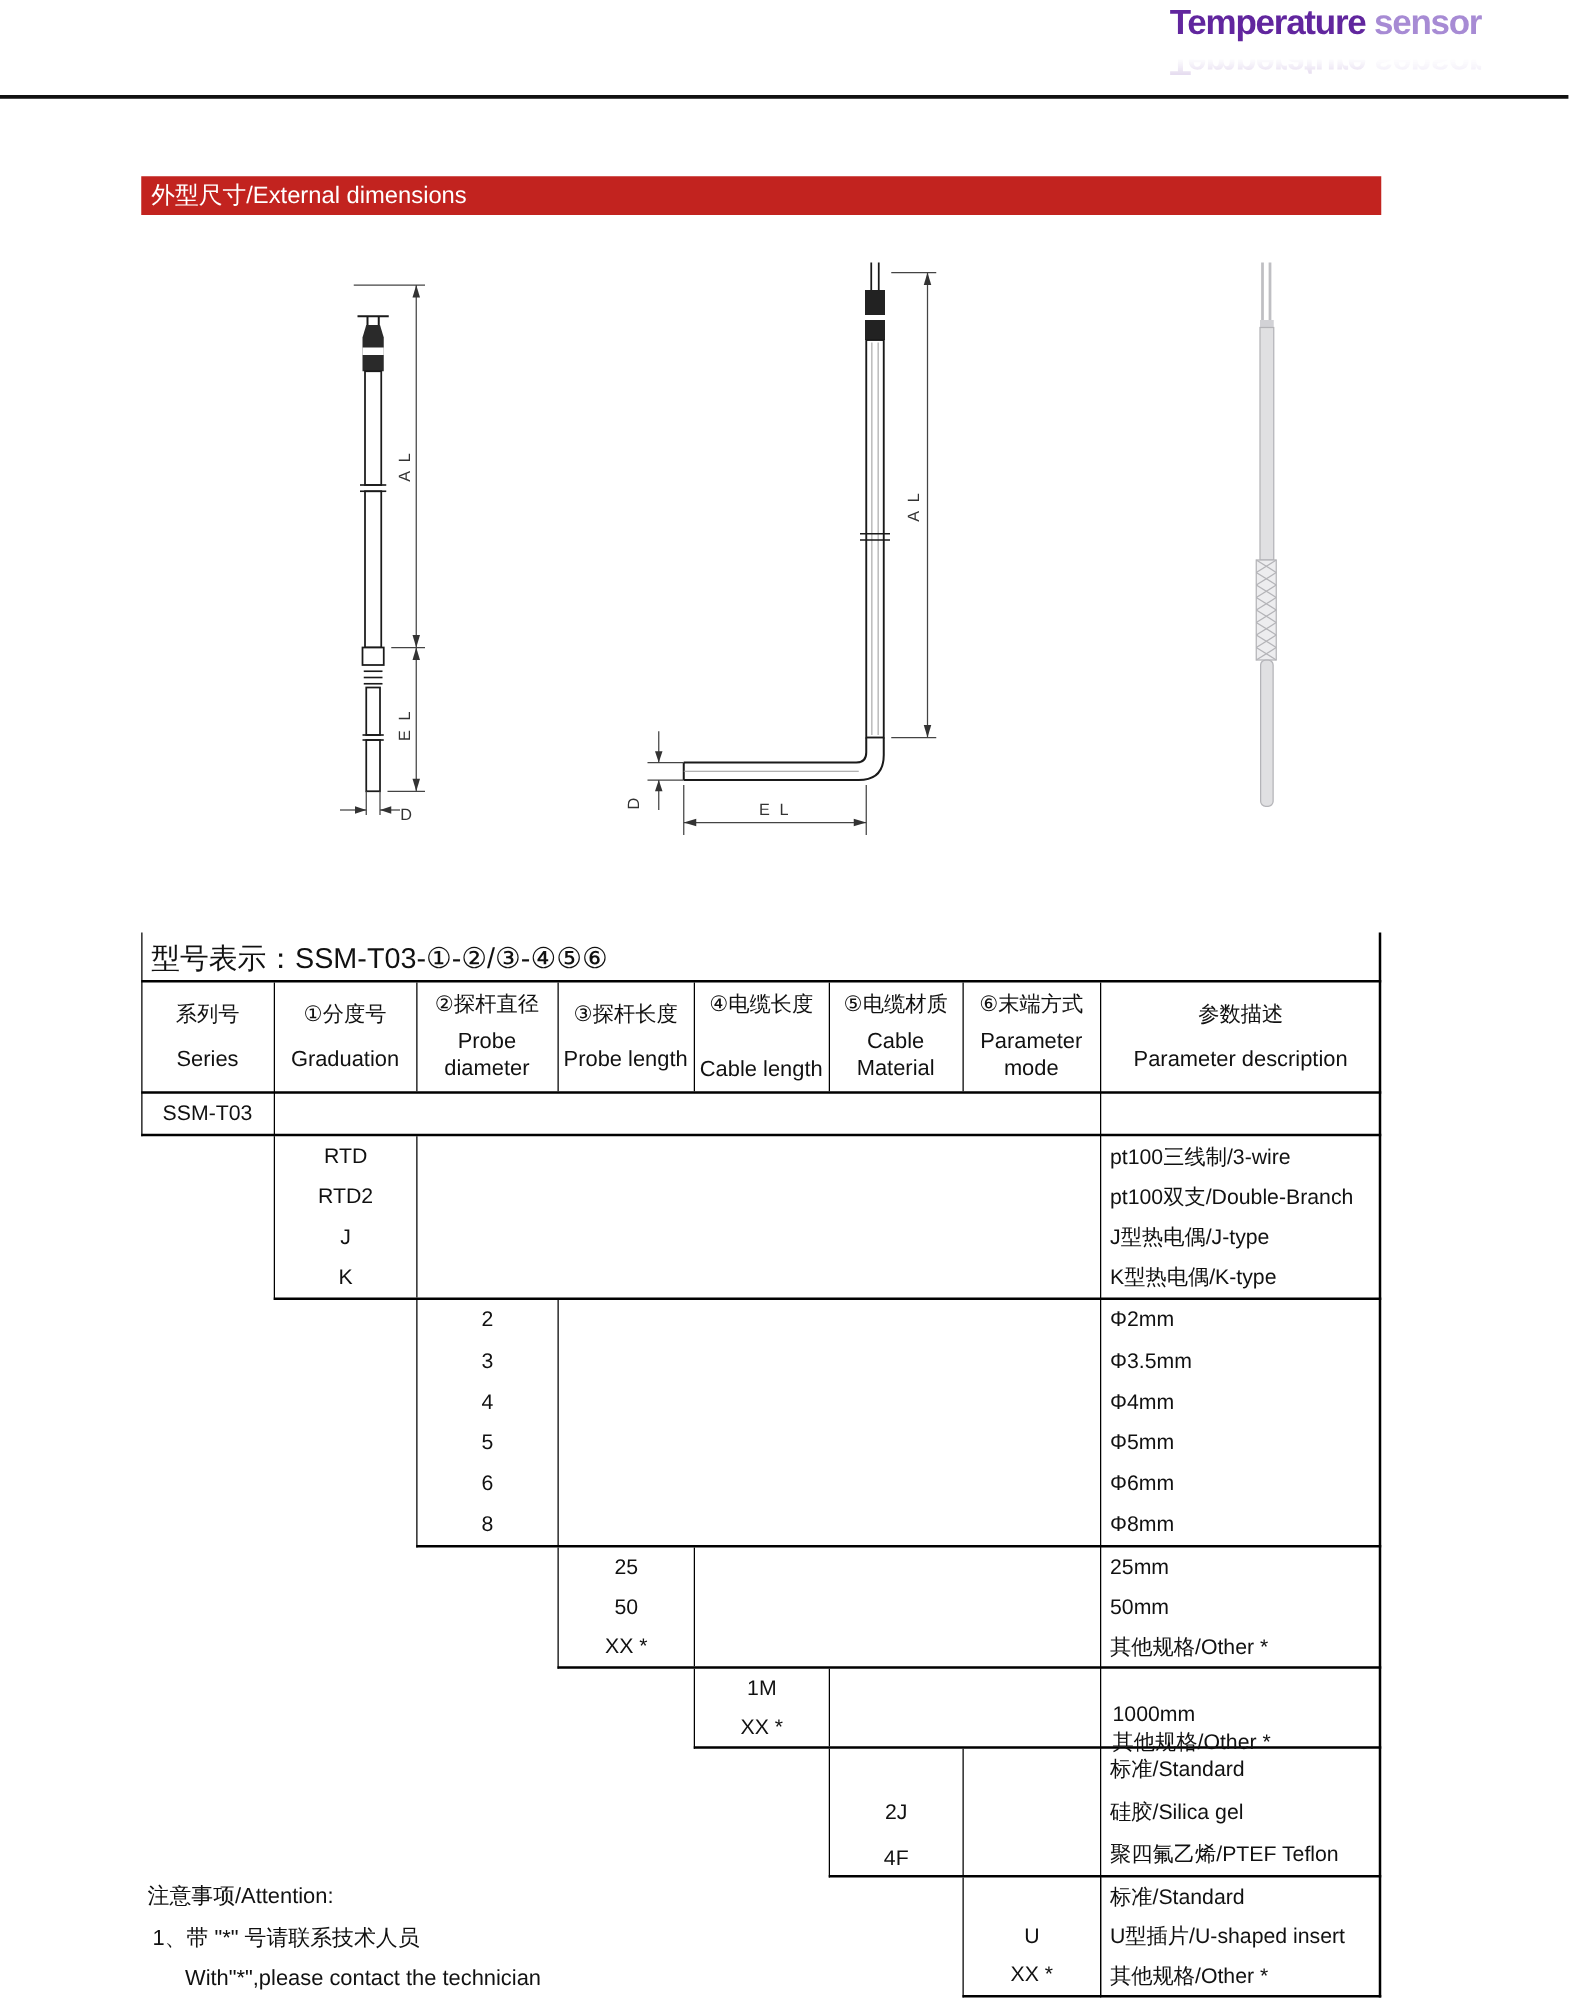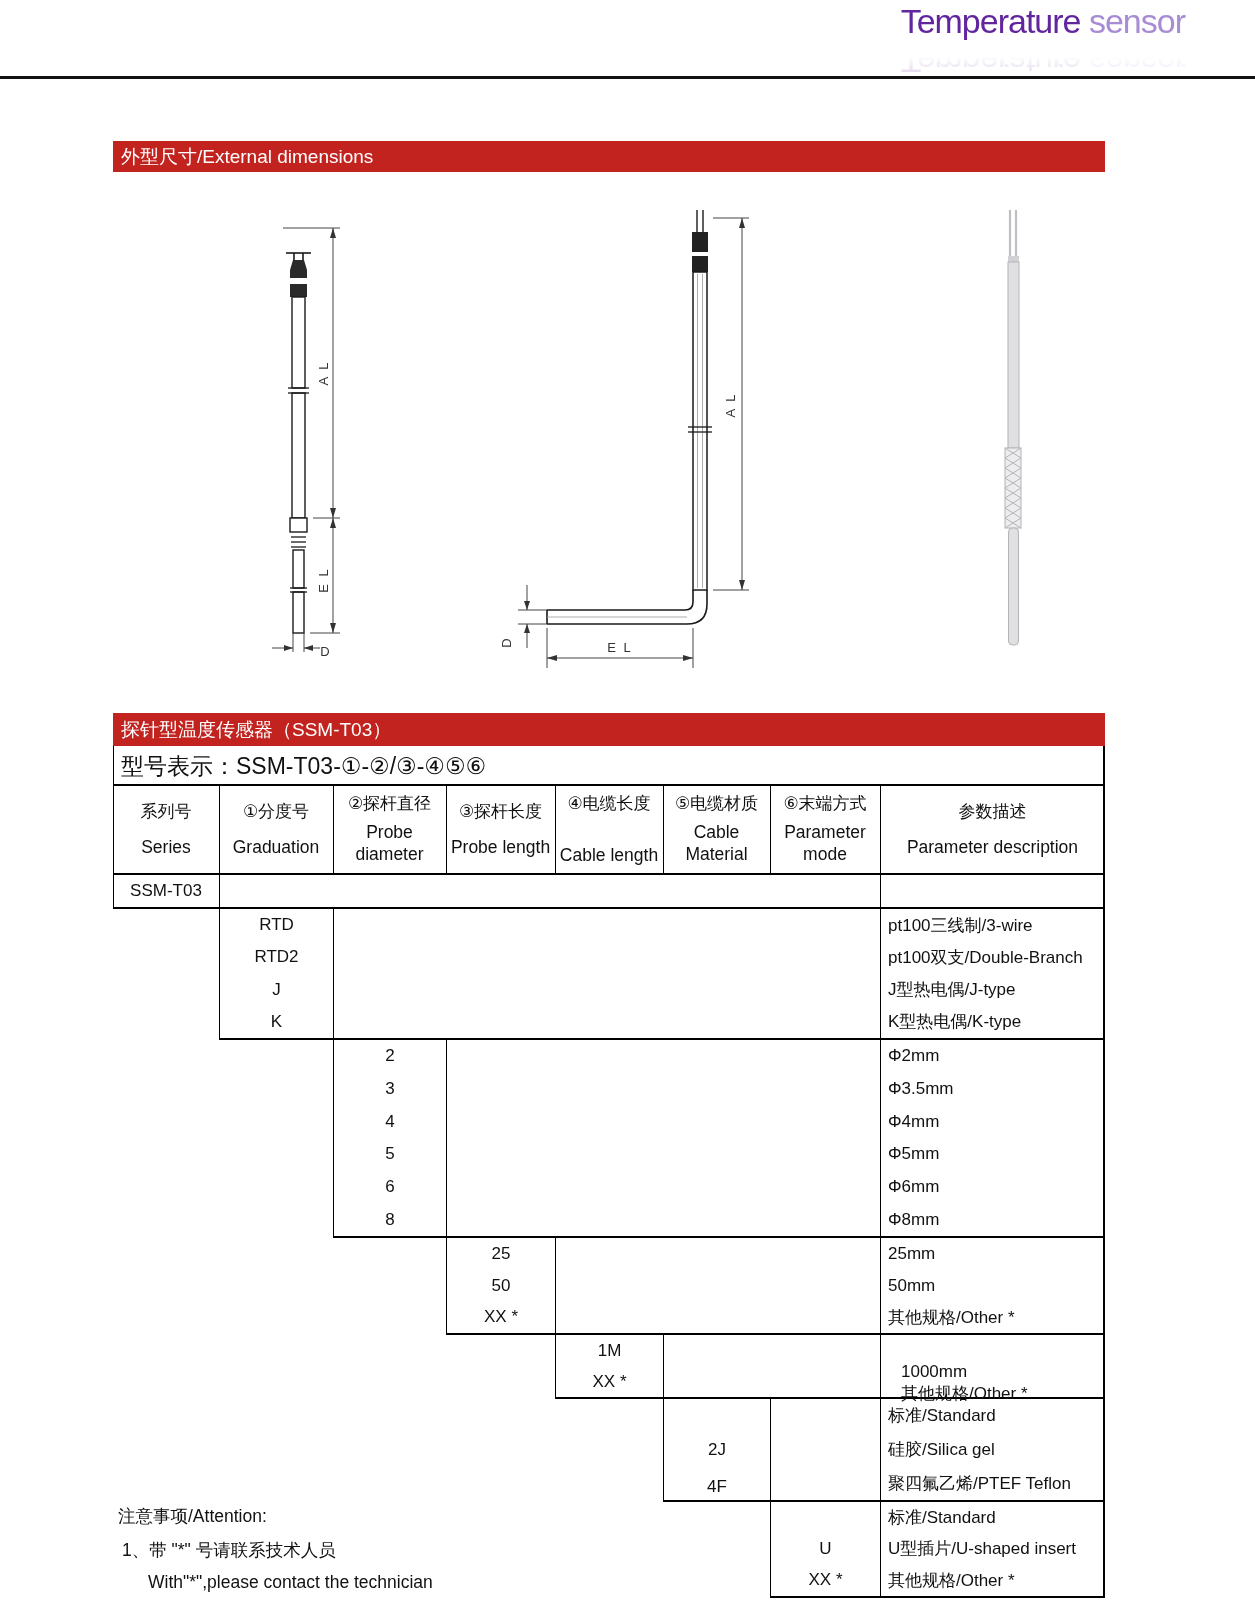--- a/index.html
+++ b/index.html
@@ -1,21 +1,21 @@
 <!DOCTYPE html>
 <html><head>
 <meta charset="utf-8">
 <style>
   * { margin:0; padding:0; box-sizing:border-box; }
   body { background:#fff; font-family:"Liberation Sans","DejaVu Sans",sans-serif; }
   .page { position:relative; width:1255px; height:1600px; background:#fff; overflow:hidden; color:#111; }
 
   
   .logo-wrap { position:absolute; left:840px; top:2px; width:345px; text-align:right; }
-  .logo-text { font-size:34px; font-weight:normal; letter-spacing:-1px; white-space:nowrap; }
+  .logo-text { font-size:28px; font-weight:bold; letter-spacing:-1px; white-space:nowrap; }
   .logo-text .p1 { color:#61269e; }
   .logo-text .p2 { color:#a78bd4; }
   .logo-reflection { transform:scaleY(-1); opacity:.28;
       -webkit-mask-image:linear-gradient(to bottom, rgba(0,0,0,.85), transparent 60%);
       mask-image:linear-gradient(to bottom, rgba(0,0,0,.85), transparent 60%); }
   .top-rule { position:absolute; left:0; top:76px; width:1255px; height:3px; background:#111; }
 
   
   .banner { position:absolute; left:113px; width:992px; height:31px; background:#c2231f;
             color:#fff; font-size:19px; line-height:31px; padding-left:8px; }
@@ -46,21 +46,21 @@
   .group { position:absolute; border-left:1px solid #000; border-bottom:2px solid #000; }
   .group .codes { position:absolute; left:0; top:0; bottom:0; border-right:1px solid #000;
            display:flex; flex-direction:column; }
   .group .codes .cell { flex:1; display:flex; align-items:center; justify-content:center; }
   .group .descs { position:absolute; top:0; bottom:0; right:0; display:flex; flex-direction:column; }
   .group .descs .cell { flex:1; display:flex; align-items:center; justify-content:flex-start; padding-left:7px; }
 
   #g0 { left:106px; top:196px; width:886px; height:131px; } #g0 .codes{width:114px;} #g0 .descs{left:661px;}
   #g1 { left:220px; top:327px; width:772px; height:198px; } #g1 .codes{width:113px;} #g1 .descs{left:547px;}
   #g2 { left:333px; top:525px; width:659px; height:97px; }  #g2 .codes{width:109px;} #g2 .descs{left:434px;}
-  #g3 { left:442px; top:622px; width:550px; height:64px; }  #g3 .codes{width:108px;} #g3 .descs{left:338px;margin-top:27px;}
+  #g3 { left:442px; top:622px; width:550px; height:64px; }  #g3 .codes{width:108px;} #g3 .descs{left:327px;margin-top:27px;}
   #g4 { left:550px; top:686px; width:442px; height:103px; } #g4 .codes{width:107px;gap:12px;} #g4 .descs{left:217px;}
   #g5 { left:657px; top:789px; width:335px; height:96px; }  #g5 .codes{width:110px;} #g5 .descs{left:110px;}
 
   
   .attention { position:absolute; left:118px; top:1504px; font-size:17.5px; color:#111; }
   .attention div { margin-bottom:10px; }
   .attention .l2 { padding-left:4px; }
   .attention .l3 { padding-left:30px; }
 </style>
 </head>
@@ -195,21 +195,20 @@
         <line x1="46" y1="300" x2="30" y2="310"></line>
       <line x1="30" y1="310" x2="46" y2="320"></line>
         <line x1="46" y1="310" x2="30" y2="320"></line>
       <line x1="30" y1="320" x2="46" y2="330"></line>
         <line x1="46" y1="320" x2="30" y2="330"></line>
     </g>
     <rect x="33.5" y="330" width="10" height="117" rx="4" fill="#e0e0e2" stroke="#b4b4b8" stroke-width="1"></rect>
   </svg>
 
   <div class="spec-table">
-    <div class="tbanner">探针型温度传感器（SSM-T03）</div>
     <div class="model-row">型号表示：SSM-T03-①-②/③-④⑤⑥</div>
 
     <div class="hline" style="left:0;top:71px;width:992px;"></div>
     <div class="hline" style="left:0;top:160px;width:992px;"></div>
     <div class="hline" style="left:0;top:194px;width:992px;"></div>
     <div class="vline" style="left:0;top:33px;height:163px;"></div>
     <div class="vline thick" style="left:990px;top:33px;height:852px;"></div>
     <div class="vline" style="left:106px;top:73px;height:123px;"></div>
     <div class="vline" style="left:220px;top:73px;height:87px;"></div>
     <div class="vline" style="left:333px;top:73px;height:87px;"></div>

